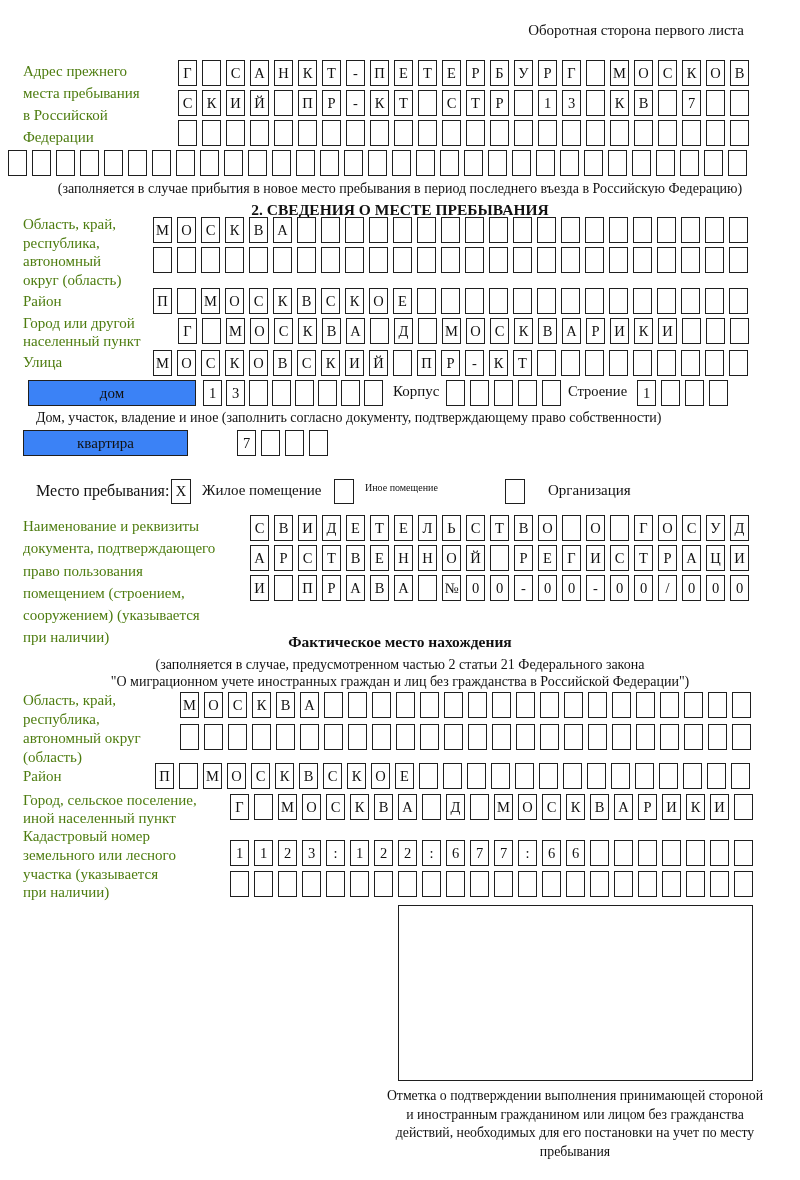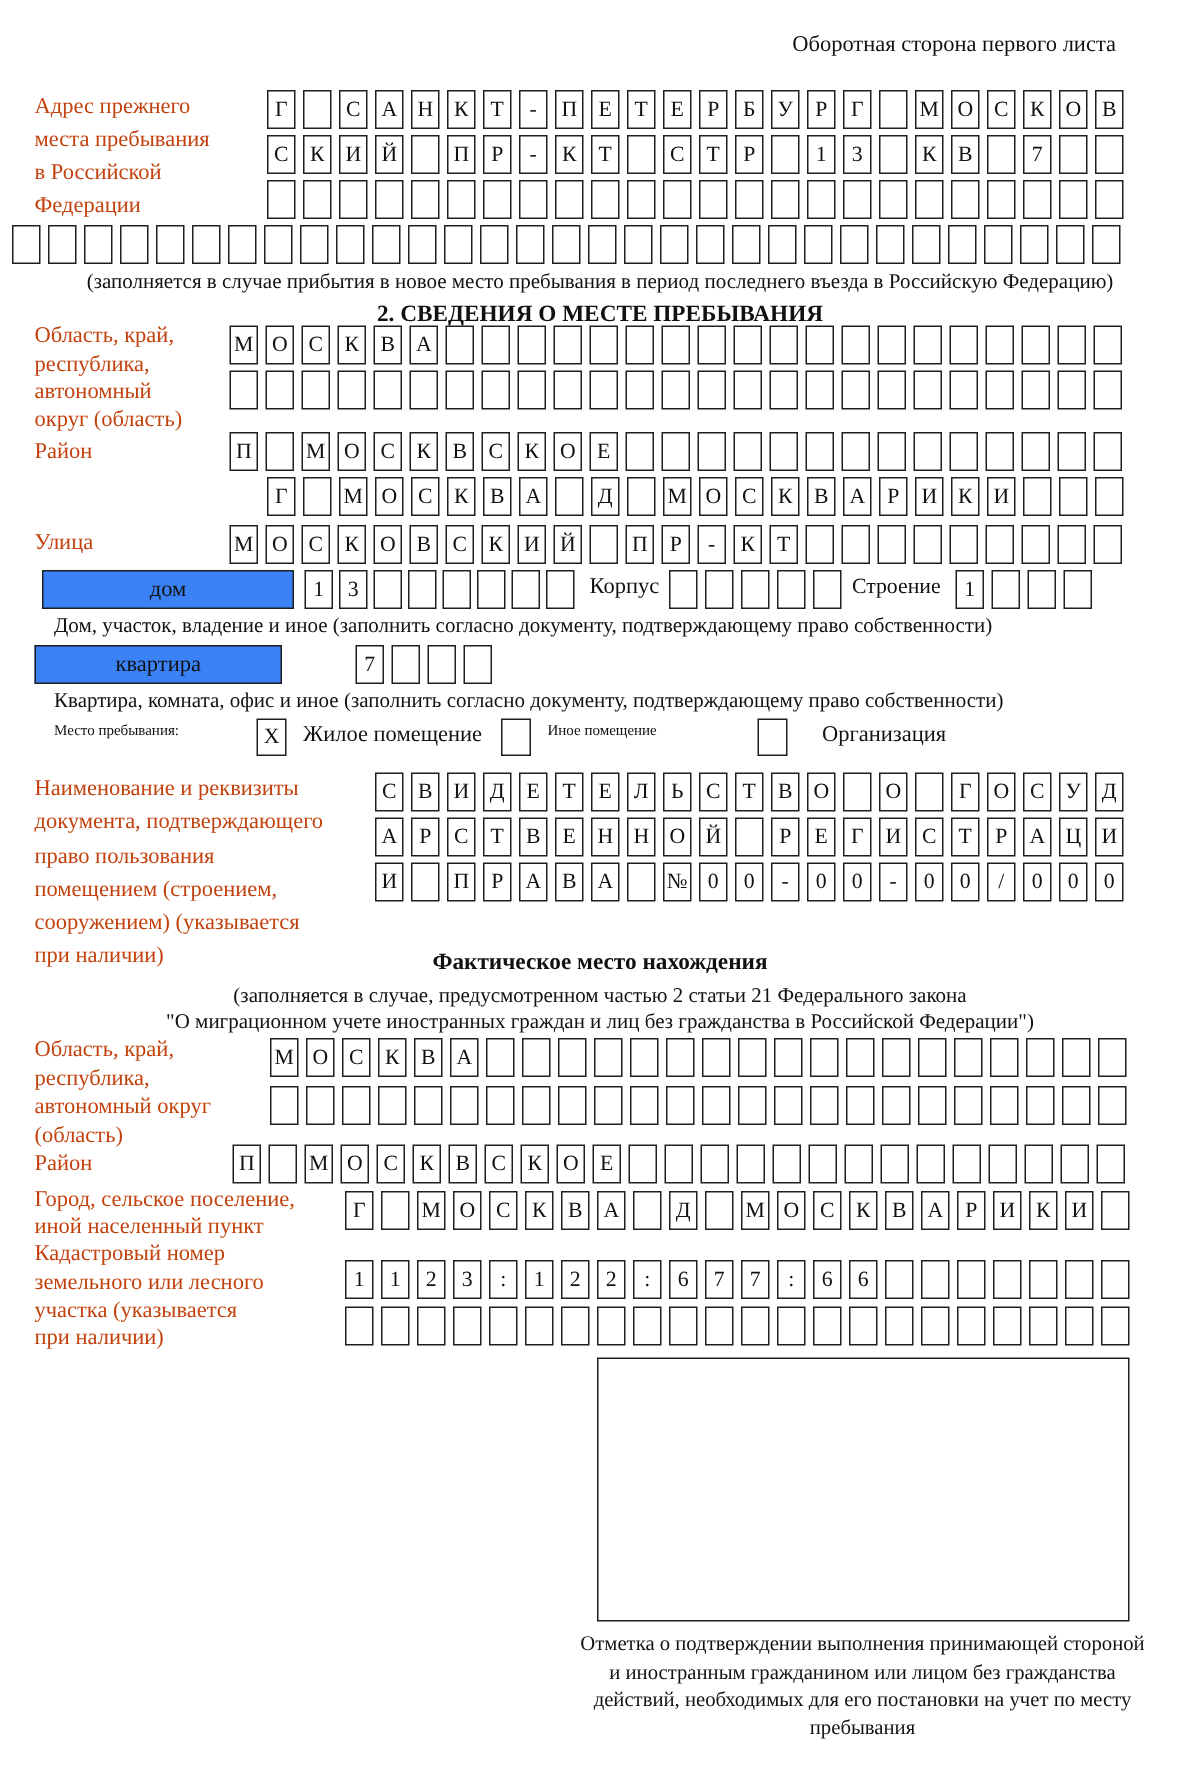--- a/index.html
+++ b/index.html
@@ -1,19 +1,19 @@
 <!DOCTYPE html>
 <html><head>
 <meta charset="utf-8">
 <style>
   html,body{margin:0;padding:0;background:#fff;}
   #page{position:relative;width:800px;height:1180px;background:#ffffff;
         font-family:"Liberation Serif", serif;color:#111;overflow:hidden;}
   .abs{position:absolute;}
-  .lbl{position:absolute;font-size:15px;line-height:21px;white-space:pre-line;color:#c2410c;}
+  .lbl{position:absolute;font-size:15px;line-height:21px;white-space:pre-line;color:#4d7c0f;}
   .boxrow{position:absolute;display:flex;gap:5px;}
   .cbox{width:19px;height:26px;border:1.6px solid #1f1f1f;box-sizing:border-box;
         display:flex;align-items:center;justify-content:center;
         font-size:14.5px;color:#111;flex:0 0 auto;background:#fff;}
   .field{position:absolute;border:1.6px solid #1f1f1f;box-sizing:border-box;
          display:flex;align-items:center;justify-content:center;font-size:15px;background:#3b82f6;}
   .chk{position:absolute;width:20px;height:25px;border:1.6px solid #1f1f1f;box-sizing:border-box;
        display:flex;align-items:center;justify-content:center;font-size:14.5px;background:#fff;}
   .caption{position:absolute;font-size:14px;color:#111;}
   .center{text-align:center;}
@@ -227,20 +227,22 @@
       <div class="cbox"></div>
       <div class="cbox"></div>
       <div class="cbox"></div>
       <div class="cbox"></div>
       <div class="cbox"></div>
       <div class="cbox"></div>
       <div class="cbox"></div>
       <div class="cbox"></div>
     </div>
 
+  <div class="lbl" style="left:23px;top:314px;line-height:18px;">Город или другой
+населенный пункт</div>
   <div class="boxrow" style="left:178px;top:318px;">
       <div class="cbox">Г</div>
       <div class="cbox"></div>
       <div class="cbox">М</div>
       <div class="cbox">О</div>
       <div class="cbox">С</div>
       <div class="cbox">К</div>
       <div class="cbox">В</div>
       <div class="cbox">А</div>
       <div class="cbox"></div>
@@ -322,23 +324,22 @@
 
   <div class="field" style="left:23px;top:430px;width:165px;height:26px;">
     <span>квартира</span>
   </div>
   <div class="boxrow" style="left:237px;top:430px;">
       <div class="cbox">7</div>
       <div class="cbox"></div>
       <div class="cbox"></div>
       <div class="cbox"></div>
     </div>
-  <div class="caption" style="left:36px;top:460px;">Квартира, комната, офис и иное (заполнить согласно документу, подтверждающему право собственности)</div>
-
-  <div class="abs" style="left:36px;top:482px;font-size:10px;">Место пребывания:</div>
+
+  <div class="abs" style="left:36px;top:482px;font-size:16px;">Место пребывания:</div>
   <div class="chk" style="left:171px;top:479px;">
     <span>X</span>
   </div>
   <div class="abs" style="left:202px;top:482px;font-size:15px;">Жилое помещение</div>
   <div class="chk" style="left:334px;top:479px;">
     <span></span>
   </div>
   <div class="abs" style="left:365px;top:482px;font-size:10px;">Иное помещение</div>
   <div class="chk" style="left:505px;top:479px;">
     <span></span>

